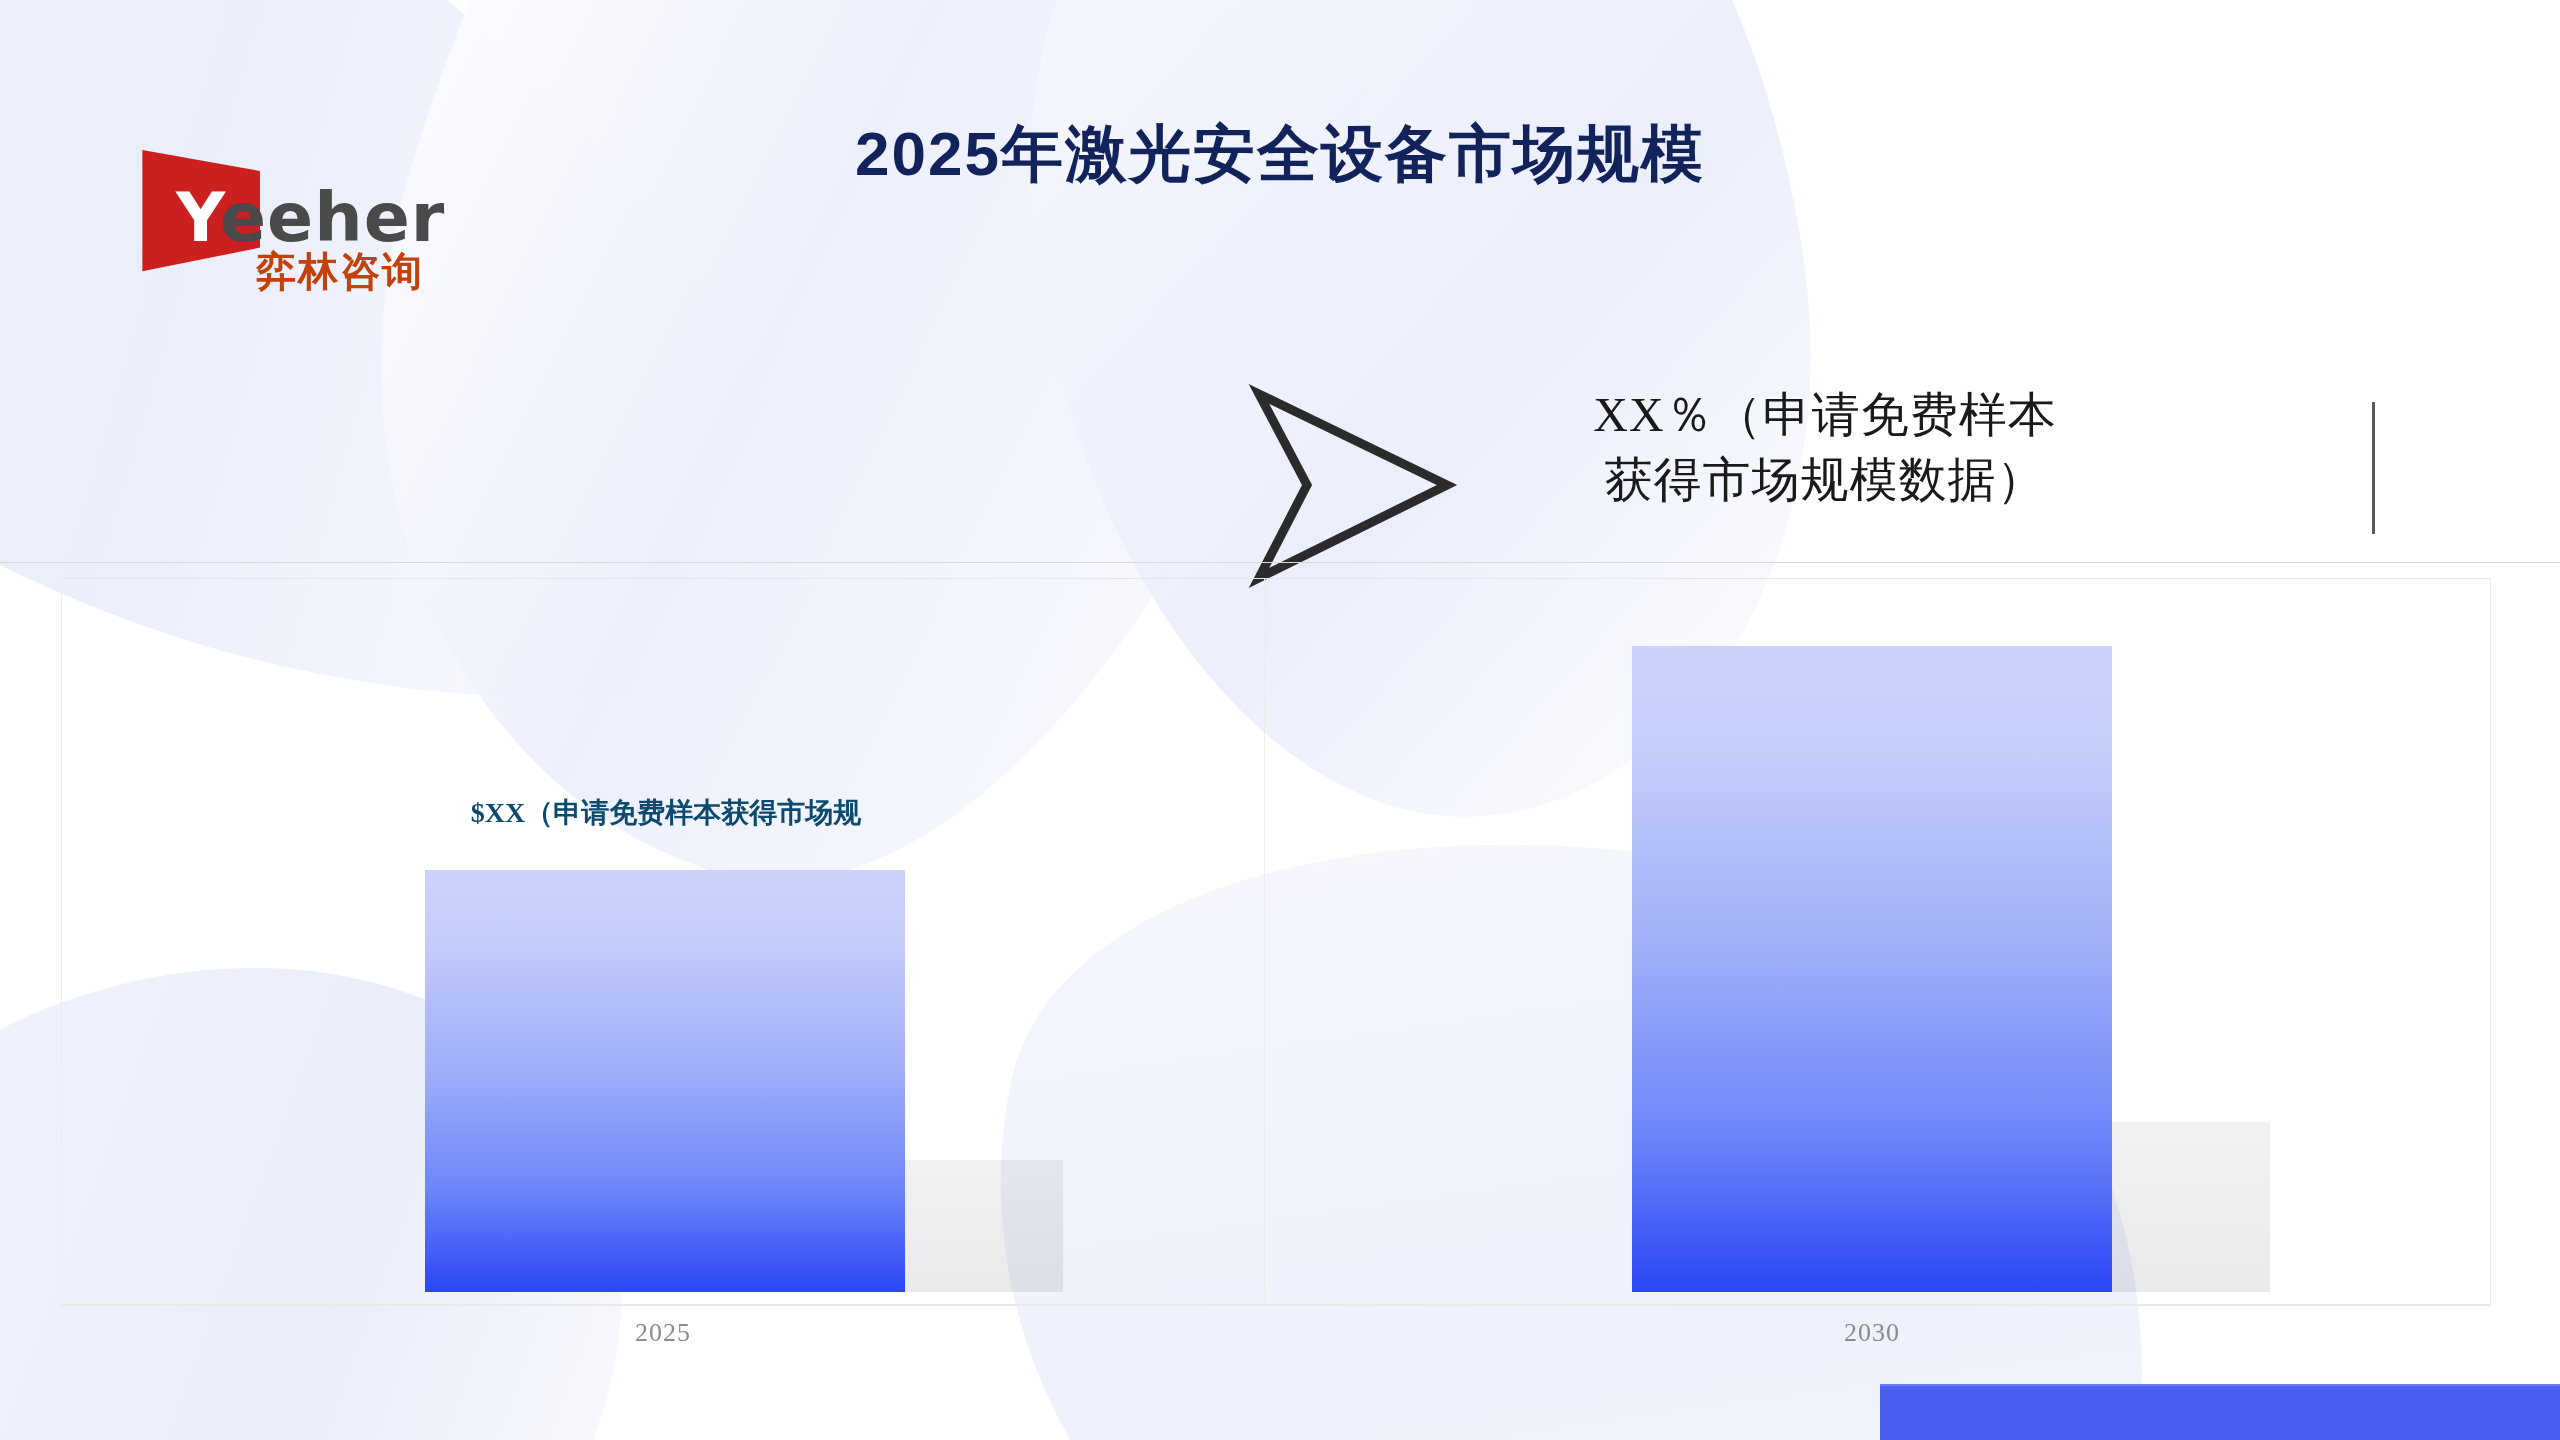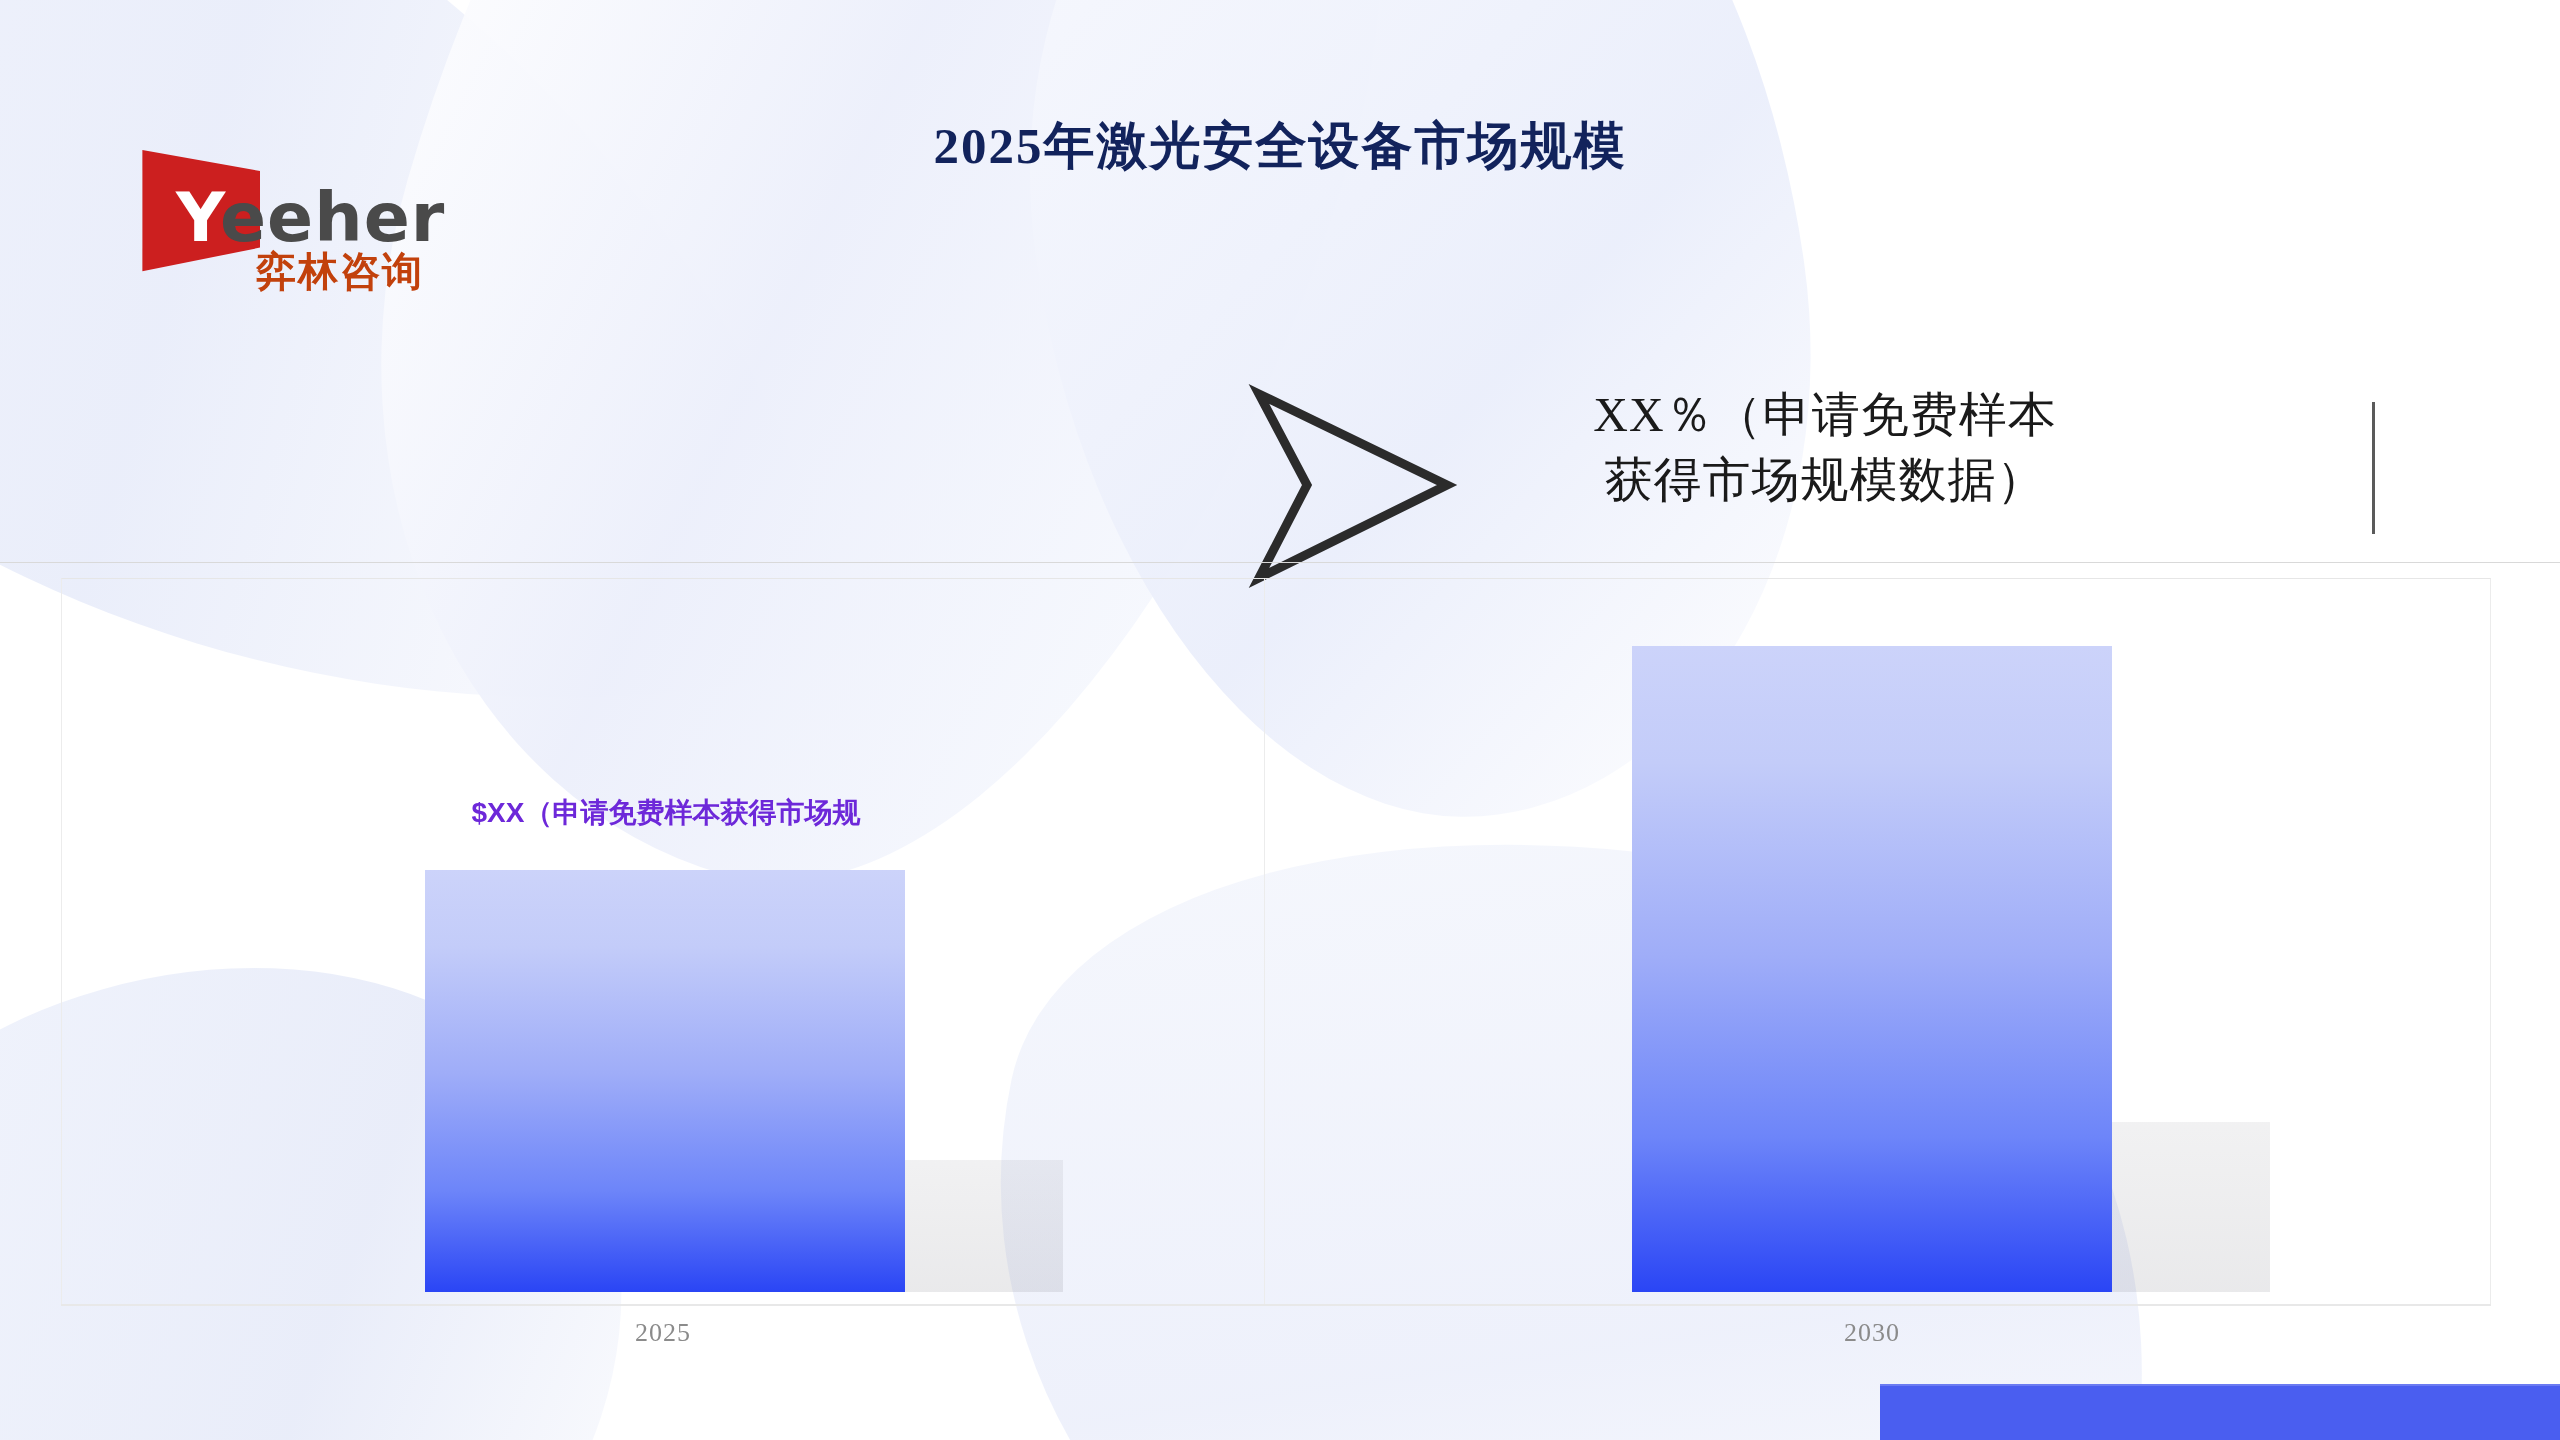--- a/index.html
+++ b/index.html
@@ -100,22 +100,22 @@
     letter-spacing: 2px;
     color: #c2410c;
   }
 
   
   #title {
     position: absolute;
     left: 640px; top: 112px;
     width: 1280px;
     text-align: center;
-    font-family: Liberation Serif, serif;
-    font-size: 51px;
+    font-family: Liberation Sans, sans-serif;
+    font-size: 62px;
     font-weight: 700;
     letter-spacing: 2px;
     color: #12235c;
     white-space: nowrap;
   }
 
   
   #cagr-block {
     position: absolute;
     left: 480px; top: 415px;
@@ -195,25 +195,25 @@
   }
 
   .bar {
     position: absolute;
     background: linear-gradient(180deg, #ccd3fa 0%, #c3ccf9 18%, #9fadf8 48%, #6d85f9 76%, #2a45f5 100%);
   }
 
   .bar-label {
     position: absolute;
     text-align: center;
-    font-family: Liberation Sans, sans-serif;
+    font-family: Liberation Serif, serif;
     font-weight: 700;
     font-size: 28px;
     line-height: 1.28;
-    color: #6d28d9;
+    color: #0c4a6e;
   }
 
   .tick-label {
     position: absolute;
     text-align: center;
     font-family: Liberation Serif, serif;
     font-weight: 400;
     font-size: 26px;
     color: #8b8b8b;
     letter-spacing: 1px;

